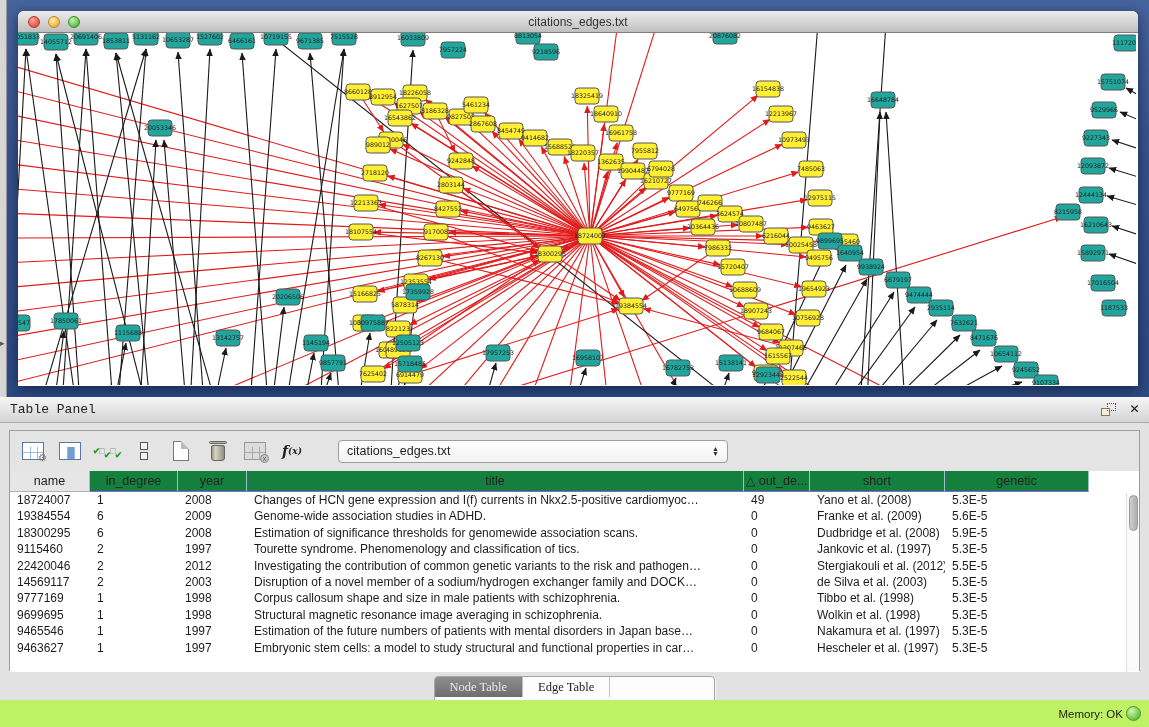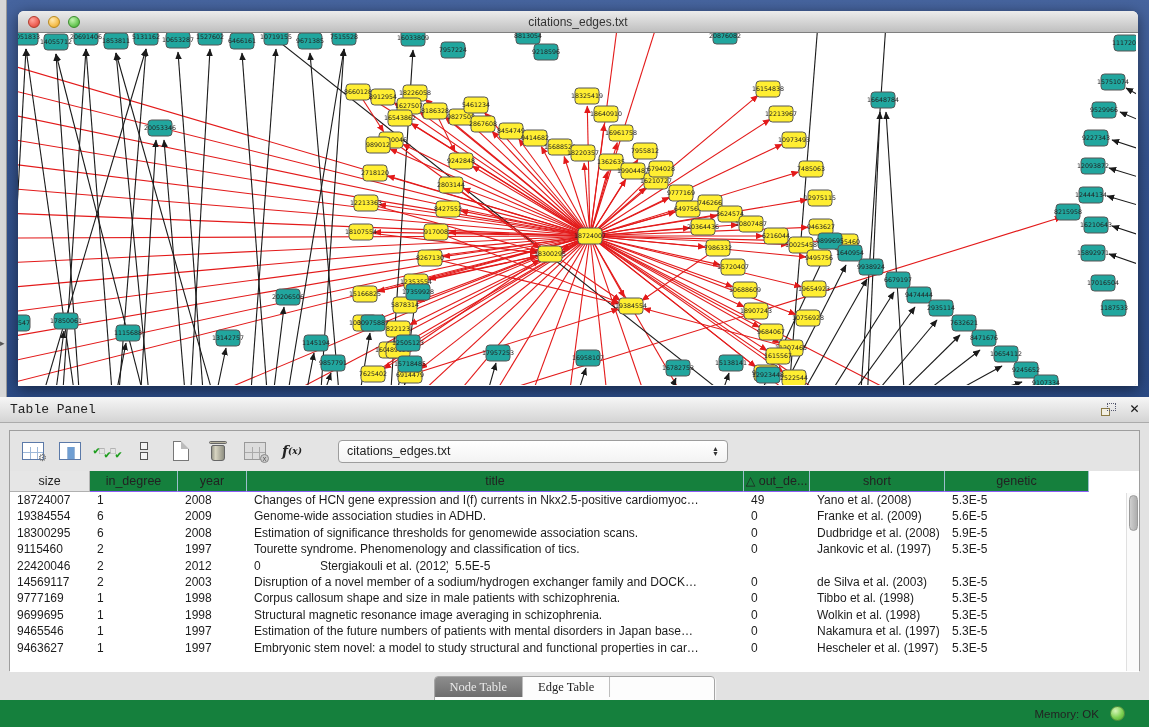--- a/index.html
+++ b/index.html
@@ -58,22 +58,22 @@
   .vthumb { position:absolute; left:1.5px; top:2px; width:9px; height:36px; border-radius:5px;
     background:linear-gradient(90deg,#cfcfcf,#aeaeae); border:1px solid #9a9a9a; }
   
   .tabs { position:absolute; top:279px; left:50%; transform:translateX(-50%);
     display:flex; border:1px solid #a5a5a5; border-radius:4px; overflow:hidden; background:#fdfdfd;
     box-shadow:0 1px 1px rgba(255,255,255,.8);font-family:Liberation Serif, serif; }
   .tab { padding:0 15px; height:20px; line-height:20px; font-size:12.5px; color:#222; border-right:1px solid #bdbdbd; }
   .tab:last-child { border-right:none;margin-top:48px; }
   .tab.active { background:linear-gradient(#8d8d8d,#6e6e6e); color:#e9e9e9; }
   
-  .statusbar { position:absolute; left:0; bottom:0; width:1149px; height:27px; background:#15803d;
-    display:flex; align-items:center; justify-content:flex-end; padding-right:24px; gap:11px; font-size:11.5px; color:#222; }
+  .statusbar { position:absolute; left:0; bottom:0; width:1149px; height:27px; background:#bef264;
+    display:flex; align-items:center; justify-content:flex-end; padding-right:8px; gap:3px; font-size:11.5px; color:#222; }
   .memdot { width:15px; height:15px; border-radius:50%; border:1px solid #57903f;
     background:radial-gradient(circle at 35% 30%,#d6f5b8,#7ed153 55%,#49a62e); }
   
   .mini-table { width:22px; height:18px; border:1px solid #5b79a8; background:#fff; position:relative; }
   .mini-table .hdr { height:4px; background:#7ba3d4; border-bottom:1px solid #5b79a8; }
   .mini-table .l1,.mini-table .l2 { position:absolute; background:#9db8d8; }
   .mini-table .l1 { left:7px; top:4px; width:1px; bottom:0; }
   .mini-table .l2 { left:14px; top:4px; width:1px; bottom:0; }
   .mini-table .r1 { position:absolute; left:0; right:0; top:9px; height:1px; background:#9db8d8; }
   .mini-table.gray, .mini-table.gray .hdr { border-color:#999; background:#dcdcdc; }
@@ -849,21 +849,21 @@
       </span>
       <span class="tb-icon fx">f<small>(x)</small></span>
       <div class="combo">
         <span class="lbl">citations_edges.txt</span>
         <span class="stepper">▲<br>▼</span>
       </div>
     </div>
 
     <div class="grid">
       <div class="thead" id="table-header">
-          <div class="th c0">size</div>
+          <div class="th c0">name</div>
           <div class="th c1">in_degree</div>
           <div class="th c2">year</div>
           <div class="th c3">title</div>
           <div class="th c4">△ out_de...</div>
           <div class="th c5">short</div>
           <div class="th c6">genetic</div>
         </div>
       <div id="table-rows">
           <div class="tr">
             <div class="td c0">18724007</div>
@@ -898,20 +898,21 @@
             <div class="td c2">1997</div>
             <div class="td c3">Tourette syndrome. Phenomenology and classification of tics.</div>
             <div class="td c4">0</div>
             <div class="td c5">Jankovic et al. (1997)</div>
             <div class="td c6">5.3E-5</div>
           </div>
           <div class="tr">
             <div class="td c0">22420046</div>
             <div class="td c1">2</div>
             <div class="td c2">2012</div>
+            <div class="td c3">Investigating the contribution of common genetic variants to the risk and pathogen…</div>
             <div class="td c4">0</div>
             <div class="td c5">Stergiakouli et al. (2012)</div>
             <div class="td c6">5.5E-5</div>
           </div>
           <div class="tr">
             <div class="td c0">14569117</div>
             <div class="td c1">2</div>
             <div class="td c2">2003</div>
             <div class="td c3">Disruption of a novel member of a sodium/hydrogen exchanger family and DOCK…</div>
             <div class="td c4">0</div>
@@ -942,21 +943,21 @@
             <div class="td c2">1997</div>
             <div class="td c3">Estimation of the future numbers of patients with mental disorders in Japan base…</div>
             <div class="td c4">0</div>
             <div class="td c5">Nakamura et al. (1997)</div>
             <div class="td c6">5.3E-5</div>
           </div>
           <div class="tr">
             <div class="td c0">9463627</div>
             <div class="td c1">1</div>
             <div class="td c2">1997</div>
-            <div class="td c3">Embryonic stem novel: a model to study structural and functional properties in car…</div>
+            <div class="td c3">Embryonic stem cells: a model to study structural and functional properties in car…</div>
             <div class="td c4">0</div>
             <div class="td c5">Hescheler et al. (1997)</div>
             <div class="td c6">5.3E-5</div>
           </div>
         </div>
       <div class="vscroll">
         <div class="vthumb"></div>
       </div>
     </div>
   </div>

